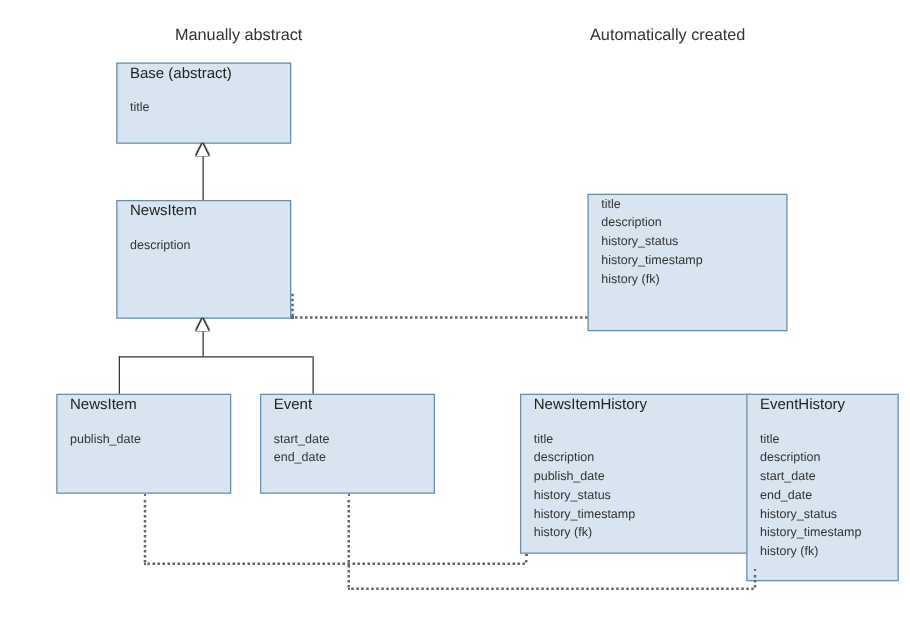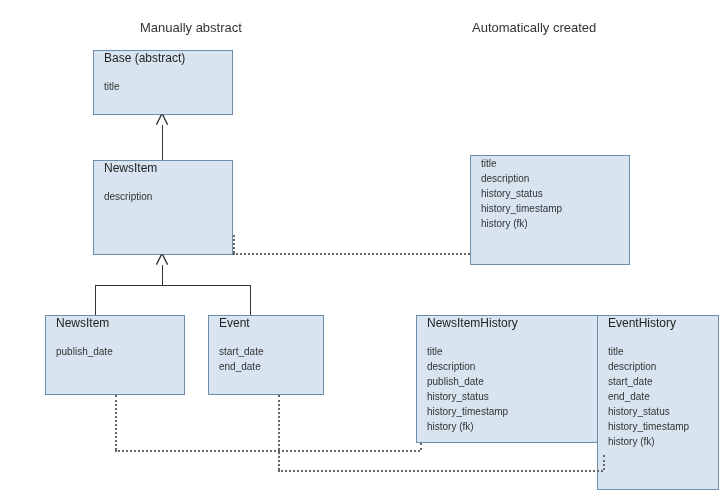--- a/index.html
+++ b/index.html
@@ -80,21 +80,21 @@
 <div class="box" style="left:93px; top:160px; width:140px; height:95px;">
   <div class="box-title">NewsItem</div>
   <div class="box-field">description</div>
 </div>
 
 <div class="box" style="left:45px; top:315px; width:140px; height:80px;">
   <div class="box-title">NewsItem</div>
   <div class="box-field">publish_date</div>
 </div>
 
-<div class="box" style="left:208px; top:315px; width:116px; height:80px;">
+<div class="box" style="left:208px; top:315px; width:140px; height:80px;">
   <div class="box-title">Event</div>
   <div class="box-field">start_date</div>
   <div class="box-field">end_date</div>
 </div>
 
 <div class="box" style="left:470px; top:155px; width:160px; height:110px;">
   <div class="box-field">title</div>
   <div class="box-field">description</div>
   <div class="box-field">history_status</div>
   <div class="box-field">history_timestamp</div>
@@ -104,21 +104,21 @@
 <div class="box" style="left:416px; top:315px; width:185px; height:128px;">
   <div class="box-title">NewsItemHistory</div>
   <div class="box-field">title</div>
   <div class="box-field">description</div>
   <div class="box-field">publish_date</div>
   <div class="box-field">history_status</div>
   <div class="box-field">history_timestamp</div>
   <div class="box-field">history (fk)</div>
 </div>
 
-<div class="box" style="left:597px; top:315px; width:122px; height:175px;">
+<div class="box" style="left:597px; top:315px; width:122px; height:150px;">
   <div class="box-title">EventHistory</div>
   <div class="box-field">title</div>
   <div class="box-field">description</div>
   <div class="box-field">start_date</div>
   <div class="box-field">end_date</div>
   <div class="box-field">history_status</div>
   <div class="box-field">history_timestamp</div>
   <div class="box-field">history (fk)</div>
 </div>
 

